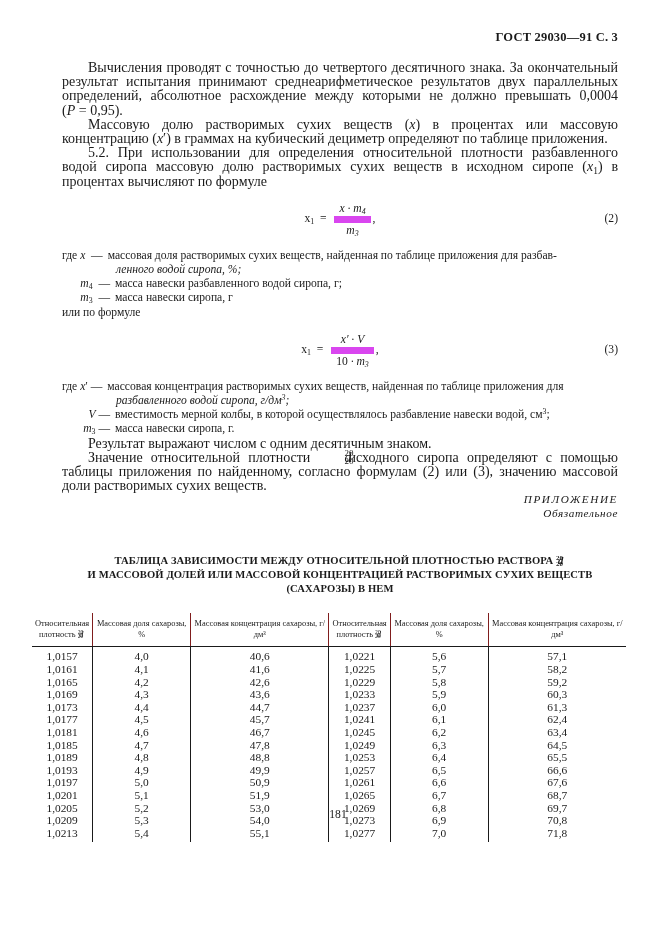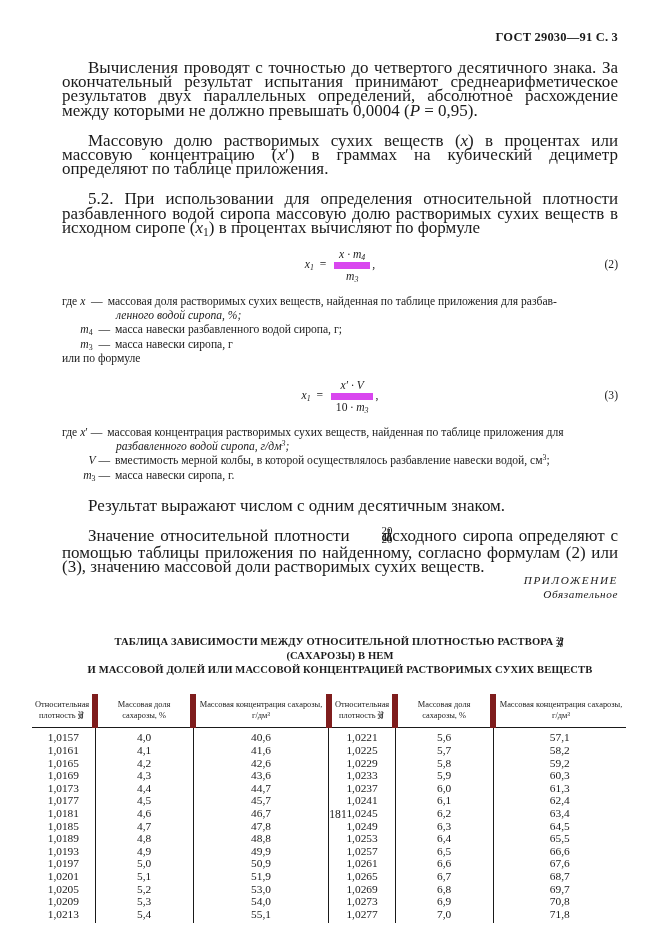--- a/index.html
+++ b/index.html
@@ -32,25 +32,25 @@
   .runhead {
     text-align: right;
     font-weight: bold;
     font-size: 12.5px;
     letter-spacing: 0.2px;
     margin-bottom: 16px;
   }
 
   
   .para {
-    font-size: 17px;
+    font-size: 14px;
     line-height: 14.2px;
     text-align: justify;
     text-justify: inter-word;
-    margin: 16px 0 0 0;
+    margin: 0 0 0 0;
     text-indent: 26px;
     hyphens: manual;
   }
 
   i, .it { font-style: italic; }
   sub { font-size: 0.68em; vertical-align: -0.28em; line-height: 0; }
   sup { font-size: 0.68em; vertical-align: 0.5em; line-height: 0; }
 
   
   .didx {
@@ -102,21 +102,21 @@
     display: block;
     padding: 0 5px 1px 5px;
     border-bottom: 7px solid #d946ef;
     font-style: italic;
   }
   .frac .den {
     display: block;
     padding: 1px 5px 0 5px;
     font-style: italic;
   }
-  .lhs { font-style: italic; }
+  .lhs { }
 
   
   .defs { font-size: 11.6px; line-height: 14.2px; }
   .defline {
     display: flex;
     align-items: baseline;
   }
   .defline .lead {
     flex: 0 0 auto;
     text-align: right;
@@ -160,21 +160,21 @@
     width: 100%;
     font-size: 11.4px;
   }
   table.data th {
     font-weight: normal;
     font-size: 8.4px;
     line-height: 11px;
     text-align: center;
     vertical-align: middle;
     padding: 5px 3px 6px 3px;
-    border-right: 6px solid #7f1d1d;
+    border-right: 1px solid #7f1d1d;
     border-bottom: 1.4px solid #1a1a1a;
   }
   table.data th:last-child { border-right: none; }
   table.data td {
     text-align: center;
     padding: 0;
     line-height: 12.6px;
     font-size: 11.4px;
     border-right: 1px solid #1a1a1a;
   }
@@ -280,22 +280,22 @@
 
   <p class="para">Значение относительной плотности <span class="didx"><i>d</i><span class="top">20</span><span class="bot">20</span></span>&nbsp;&nbsp;исходного сиропа определяют с помощью таблицы приложения по найденному, согласно формулам (2) или (3), значению массовой доли растворимых сухих веществ.</p>
 
   <div class="appendix">
     <div class="a1">ПРИЛОЖЕНИЕ</div>
     <div>Обязательное</div>
   </div>
 
   <div class="tbl-title">
     <div><span>ТАБЛИЦА ЗАВИСИМОСТИ МЕЖДУ ОТНОСИТЕЛЬНОЙ ПЛОТНОСТЬЮ РАСТВОРА</span> <span class="dstack"><i>d</i><span class="t">20</span><span class="b">20</span></span></div>
+    <div>И МАССОВОЙ ДОЛЕЙ ИЛИ МАССОВОЙ КОНЦЕНТРАЦИЕЙ РАСТВОРИМЫХ СУХИХ ВЕЩЕСТВ</div>
     <div>(САХАРОЗЫ) В НЕМ</div>
-    <div>И МАССОВОЙ ДОЛЕЙ ИЛИ МАССОВОЙ КОНЦЕНТРАЦИЕЙ РАСТВОРИМЫХ СУХИХ ВЕЩЕСТВ</div>
   </div>
 
   <div class="tbl-wrap">
     <table class="data">
       <thead>
         <tr>
           <th class="th-dens">
             <span class="dh">Относительная</span>
             <span>плотность</span>
             <span class="dstack"><i>d</i><span class="t">20</span><span class="b">20</span></span>

